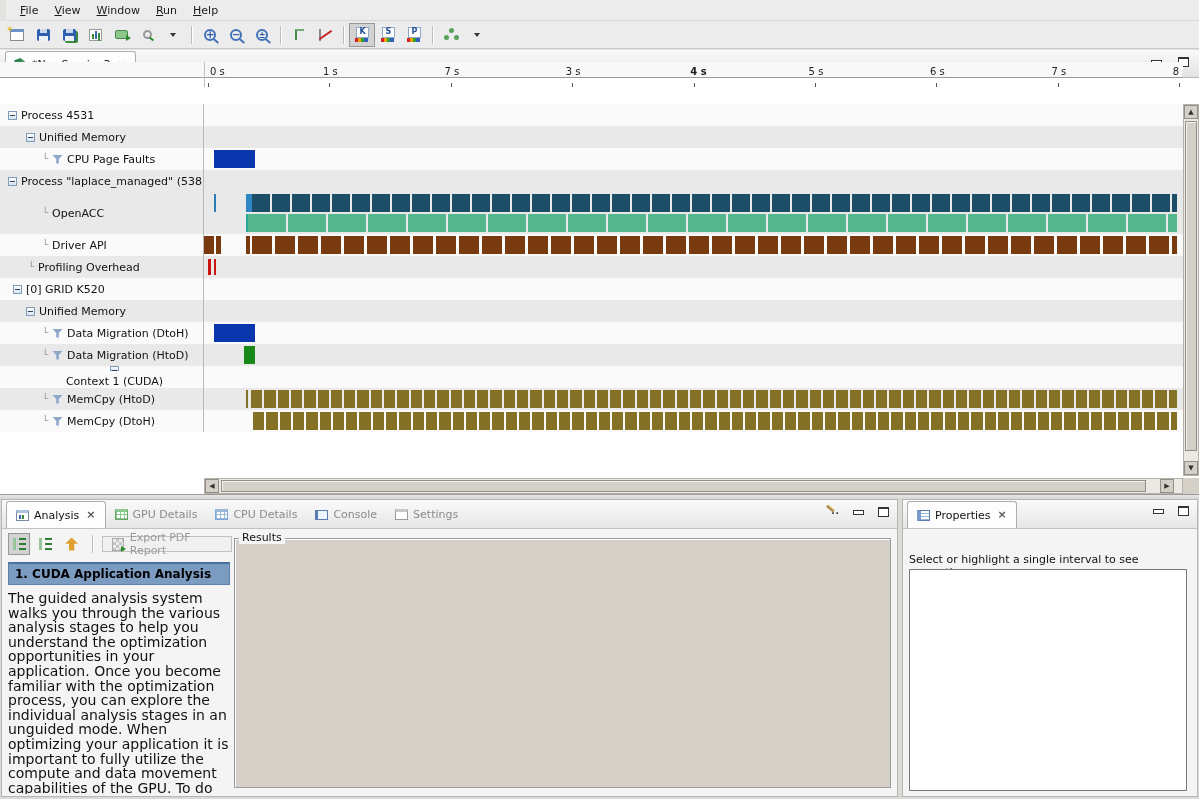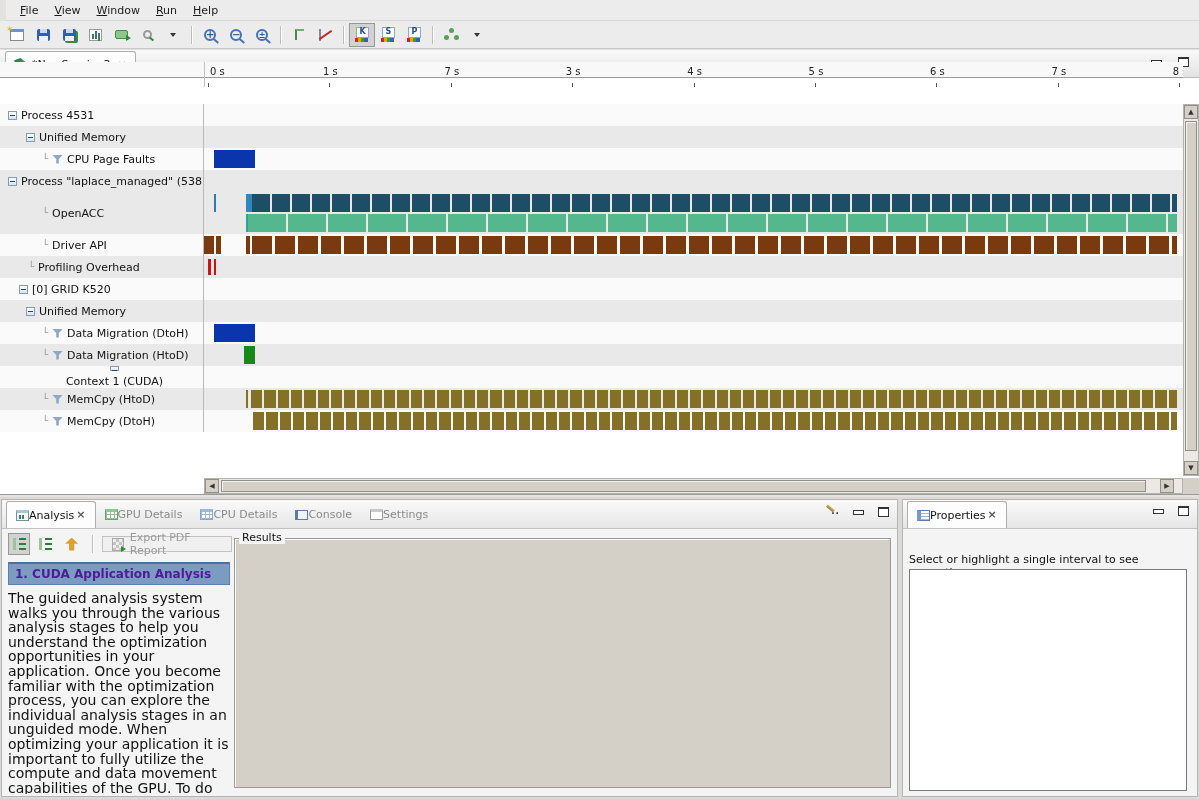--- a/index.html
+++ b/index.html
@@ -82,21 +82,21 @@
   .scroll-btn { position:absolute; width:14px; height:14px; background:#d4d0c8; border:1px solid #928f88; color:#333; font-size:7px; line-height:12px; text-align:center; }
   .scroll-thumb { position:absolute; background:#d4d0c8; border:1px solid #928f88; box-shadow:inset 1px 1px 0 #f4f2ee; }
   .scroll-corner { position:absolute; right:0; top:428px; width:16px; height:16px; background:#d4d0c8; }
 
   
   .bottom { position:absolute; left:0; top:497px; width:1199px; height:302px; background:#dcdad6; }
   .panel { position:absolute; background:#f4f4f4; border:1px solid #b5b5b5; }
   .p-left { left:1px; top:2px; width:897px; height:298px; }
   .p-right { left:902px; top:2px; width:296px; height:298px; }
   .ptabstrip { height:29px; background:linear-gradient(#fafafa,#e6e6e6); border-bottom:1px solid #c2c2c2; display:flex; align-items:flex-end; position:relative; }
-  .btab { display:flex; align-items:center; height:27px; padding:0 9px; color:#8a8a8a;margin-top:16px; }
+  .btab { display:flex; align-items:center; gap:5px; height:27px; padding:0 9px; color:#8a8a8a;margin-top:16px; }
   .btab.active { background:#fdfdfd; border:1px solid #aeaeae; border-bottom:none; border-radius:3px 3px 0 0; margin-left:4px; color:#111; }
   .panel-controls { position:absolute; right:8px; top:6px; display:flex; gap:14px; align-items:center; }
   .viewmenu-icon { width:14px; height:12px; }
   .viewmenu-icon::before { content:""; position:absolute; left:1px; top:1px; width:9px; height:3px; background:linear-gradient(#d8b56a,#9a7a3a); transform:rotate(40deg); }
   .viewmenu-icon::after { content:".."; position:absolute; right:-1px; bottom:2px; font-size:9px; font-weight:bold; color:#333; letter-spacing:1px; }
 
   .analysis-tab-icon { width:13px; height:11px; border:1px solid #7a8aa0; background:#fff; border-top:3px solid #aac4e0; }
   .analysis-tab-icon::after { content:""; position:absolute; left:2px; bottom:1px; width:2px; height:4px; background:#3a6ab0; box-shadow:3px 0 0 #3a8a3a; }
   .gpu-details-icon { width:13px; height:11px; border:1px solid #6aa06a; background:#fff;
     background-image:repeating-linear-gradient(0deg,#8bc88b 0 1px,transparent 1px 4px),repeating-linear-gradient(90deg,#8bc88b 0 1px,transparent 1px 4px); border-top:3px solid #8bc88b; }
@@ -113,21 +113,21 @@
   .guided-list-icon,.unguided-list-icon { width:13px; height:12px; border-left:3px solid #9ac49a;
     background-image:repeating-linear-gradient(0deg,#2e7d32 0 2px,transparent 2px 5px); background-position:3px 0; background-size:9px 12px; background-repeat:no-repeat; }
   .up-arrow-icon { width:13px; height:13px; background:#e0a030; clip-path:polygon(50% 0,100% 48%,70% 48%,70% 100%,30% 100%,30% 48%,0 48%); }
   .export-btn { display:flex; align-items:center; gap:6px; height:16px; padding:0 9px; border:1px solid #c2c2c2; background:#f0f0f0; color:#9a9a9a; }
   .export-pdf-icon { width:13px; height:13px; border:1px solid #aaa; background-color:#eee;
     background-image:linear-gradient(45deg,#c4c4c4 25%,transparent 25% 75%,#c4c4c4 75%),linear-gradient(45deg,#c4c4c4 25%,transparent 25% 75%,#c4c4c4 75%);
     background-size:6px 6px; background-position:0 0,3px 3px; }
   .export-pdf-icon::after { content:""; position:absolute; right:-3px; bottom:-2px; border-left:5px solid #2e8a2e; border-top:3px solid transparent; border-bottom:3px solid transparent; }
 
   .analysis-col { position:absolute; left:6px; top:62px; width:222px; bottom:2px; overflow:hidden; }
-  .section-header { background:#7b9bc1; border:1px solid #5a80ac; border-top:2px solid #49719e; color:#4c1d95; font-weight:bold; font-size:12px; padding:3px 6px; }
+  .section-header { background:#7b9bc1; border:1px solid #5a80ac; border-top:2px solid #49719e; color:#000000; font-weight:bold; font-size:12px; padding:3px 6px; }
   .section-desc { margin-top:6px; font-size:14px; line-height:14.6px; color:#111; }
   .section-hr { border:none; border-top:1px solid #c2c2c2; margin:7px 0 6px 0; }
 
   .results-box { position:absolute; left:232px; top:38px; right:6px; bottom:8px; border:1px solid #9a9a9a; box-shadow:inset 1px 1px 0 #fff; background:#d4d0c8; }
   .results-legend { position:absolute; top:-8px; left:4px; background:#f4f4f4; padding:0 3px; font-size:11px; color:#111; }
   .results-content { position:absolute; inset:8px; background:#d4d0c8; }
 
   .props-hint { position:absolute; left:6px; top:53px; font-size:11px; color:#111; }
   .props-box { position:absolute; left:6px; right:10px; top:69px; height:222px; border:1px solid #7a7a7a; background:#fff; }
 </style>
@@ -217,21 +217,21 @@
     <div class="ruler" id="ruler">
         <div class="ruler-tick" style="left: 3px;"></div>
         <span class="ruler-label" style="left: 5px;">0 s</span>
         <div class="ruler-tick" style="left: 124.4px;"></div>
         <span class="ruler-label" style="left: 113.4px; width: 24px; text-align: center;">1 s</span>
         <div class="ruler-tick" style="left: 245.8px;"></div>
         <span class="ruler-label" style="left: 234.8px; width: 24px; text-align: center;">7 s</span>
         <div class="ruler-tick" style="left: 367.2px;"></div>
         <span class="ruler-label" style="left: 356.2px; width: 24px; text-align: center;">3 s</span>
         <div class="ruler-tick" style="left: 488.6px;"></div>
-        <span class="ruler-label" style="left: 477.6px; width: 24px; text-align: center;">4 s</span>
+        <span class="ruler-label" style="left: 477.6px; width: 24px; text-align: right; font-weight: bold;">4 s</span>
         <div class="ruler-tick" style="left: 610px;"></div>
         <span class="ruler-label" style="left: 599px; width: 24px; text-align: center;">5 s</span>
         <div class="ruler-tick" style="left: 731.4px;"></div>
         <span class="ruler-label" style="left: 720.4px; width: 24px; text-align: center;">6 s</span>
         <div class="ruler-tick" style="left: 852.8px;"></div>
         <span class="ruler-label" style="left: 841.8px; width: 24px; text-align: center;">7 s</span>
         <div class="ruler-tick" style="left: 974.2px;"></div>
         <span class="ruler-label" style="left: 963.2px; width: 24px; text-align: center;">8 s</span>
       </div>
   </div>
@@ -297,21 +297,21 @@
         <div class="tl-label" style="padding-left: 28px;">
           <span class="tree-ell">└</span>
           <span class="tl-text">Profiling Overhead</span>
         </div>
         <div class="tl-track">
           <div class="bar" style="left: 3.9424px; width: 2.9136px; top: 3px; height: 16px; background: rgb(204, 18, 18);"></div>
           <div class="bar" style="left: 9.5268px; width: 2.7922px; top: 3px; height: 16px; background: rgb(204, 18, 18);"></div>
         </div>
       </div>
       <div class="tl-row even">
-        <div class="tl-label" style="padding-left: 19px;">
+        <div class="tl-label" style="padding-left: 13px;">
           <span class="collapse-box"></span>
           <span class="tl-text">[0] GRID K520</span>
         </div>
         <div class="tl-track"></div>
       </div>
       <div class="tl-row odd">
         <div class="tl-label" style="padding-left: 26px;">
           <span class="collapse-box"></span>
           <span class="tl-text">Unified Memory</span>
         </div>

